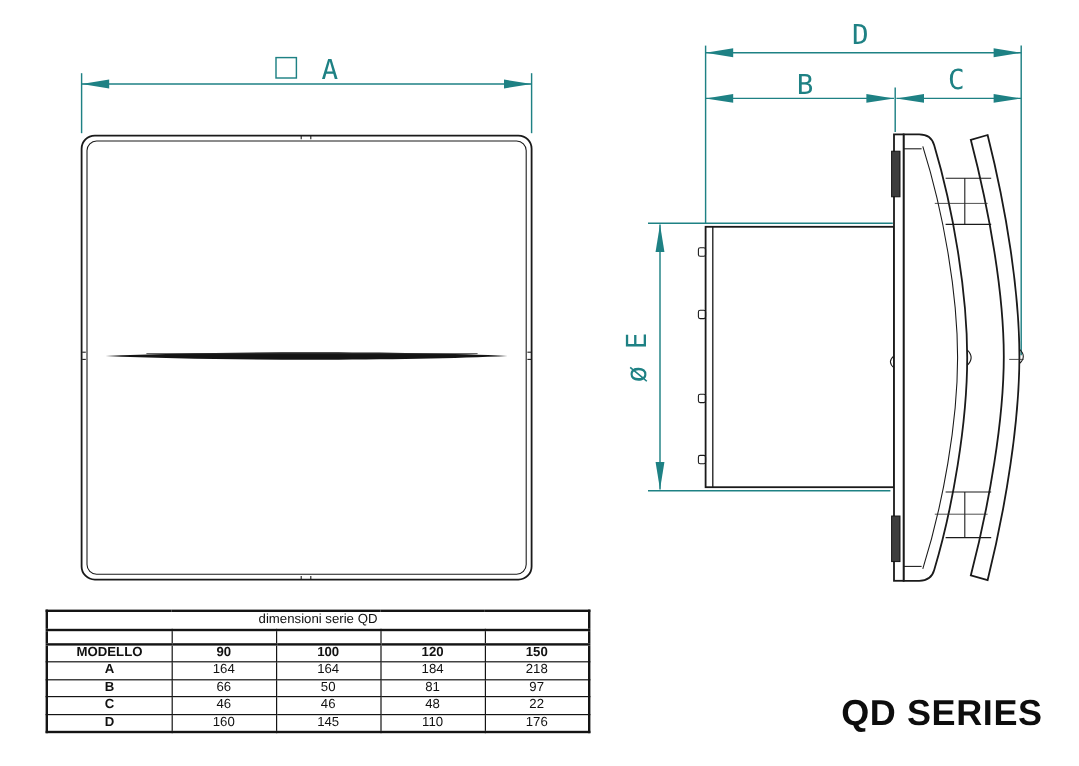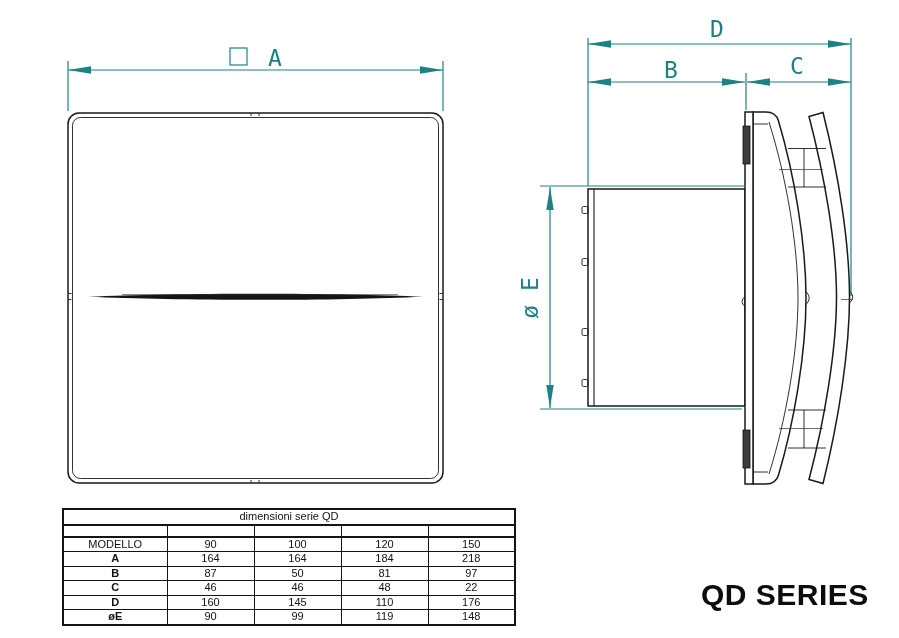--- a/index.html
+++ b/index.html
@@ -13,26 +13,26 @@
   .dimtext{fill:#1e8184;font-family:"DejaVu Sans Mono",monospace;font-size:23px;font-weight:400;}
   .body{stroke:#1a1a1a;stroke-width:1.5;fill:#ffffff;}
   .med{stroke:#1a1a1a;stroke-width:1.1;fill:none;}
   .thin{stroke:#1a1a1a;stroke-width:0.9;fill:none;}
   .hair{stroke:#2f2f2f;stroke-width:0.7;fill:none;}
   .clip{fill:#3d3d3d;stroke:#111;stroke-width:0.8;}
   .slitfill{fill:#141414;stroke:none;}
 
   
   .dim-table{position:absolute;left:38px;top:508px;width:452px;border-collapse:collapse;
-             table-layout:fixed;background:#fff;border:2px solid #141414;color:#111;margin-left:24px;}
+             table-layout:fixed;background:#fff;border:2px solid #141414;color:#111;}
   .dim-table td{border:1px solid #141414;text-align:center;font-size:11px;line-height:1.05;
                 padding:1px 0;height:11px;overflow:hidden;white-space:nowrap;}
   .t-title{font-size:12px;height:13px;border-bottom:2px solid #141414 !important;}
   .empty-row td{height:8px;border-bottom:2px solid #141414;}
-  .model-row td{font-weight:normal;}
+  .model-row td{font-weight:bold;}
   .row-label{font-weight:bold;}
 
   .series-title{position:absolute;left:701px;top:578px;width:195px;font-size:30px;
                 font-weight:bold;color:#0d0d0d;letter-spacing:0.5px;white-space:nowrap;}
 </style>
 </head>
 <body>
 
 <div class="canvas">
 
@@ -184,44 +184,37 @@
       </tr>
       <tr>
         <td class="row-label">A</td>
         <td>164</td>
         <td>164</td>
         <td>184</td>
         <td>218</td>
       </tr>
       <tr>
         <td class="row-label">B</td>
-        <td>87</td>
+        <td>66</td>
         <td>50</td>
         <td>81</td>
         <td>97</td>
       </tr>
       <tr>
         <td class="row-label">C</td>
         <td>46</td>
         <td>46</td>
         <td>48</td>
         <td>22</td>
       </tr>
       <tr>
         <td class="row-label">D</td>
         <td>160</td>
         <td>145</td>
         <td>110</td>
         <td>176</td>
       </tr>
-      <tr>
-        <td class="row-label">øE</td>
-        <td>90</td>
-        <td>99</td>
-        <td>119</td>
-        <td>148</td>
-      </tr>
     </tbody>
   </table>
 
   <div class="series-title">QD SERIES</div>
 
 </div>
 
 </body></html>

